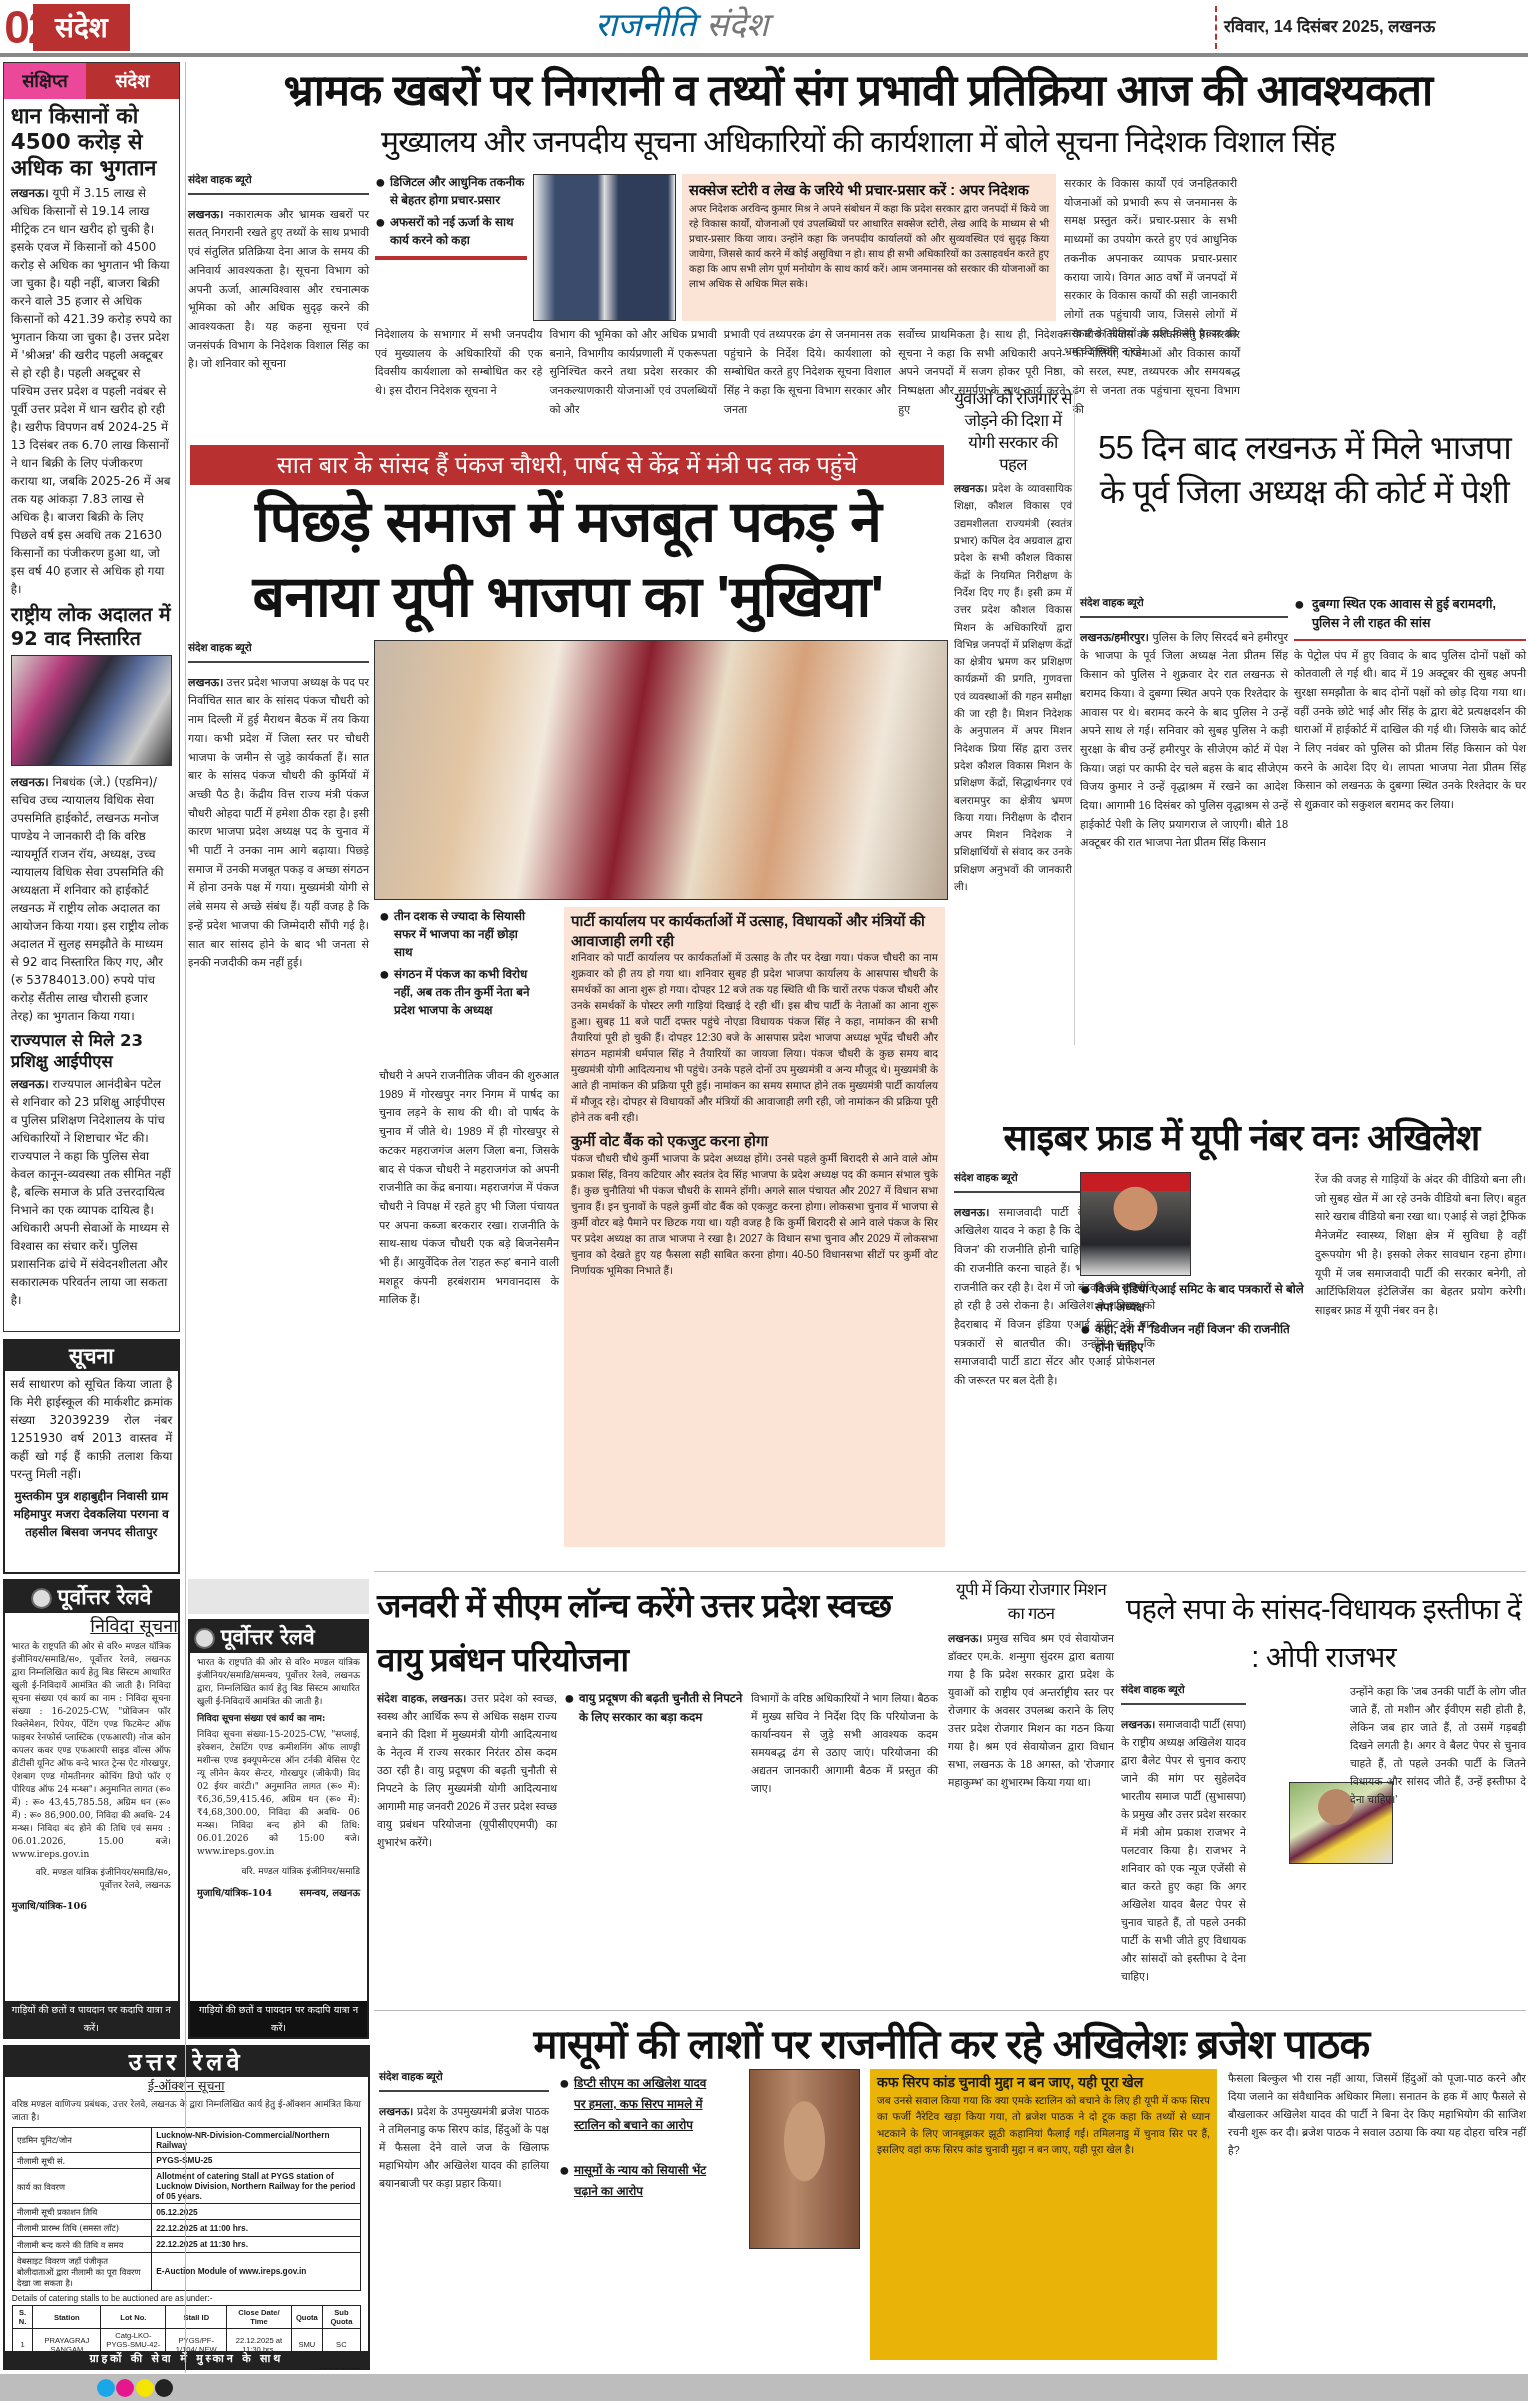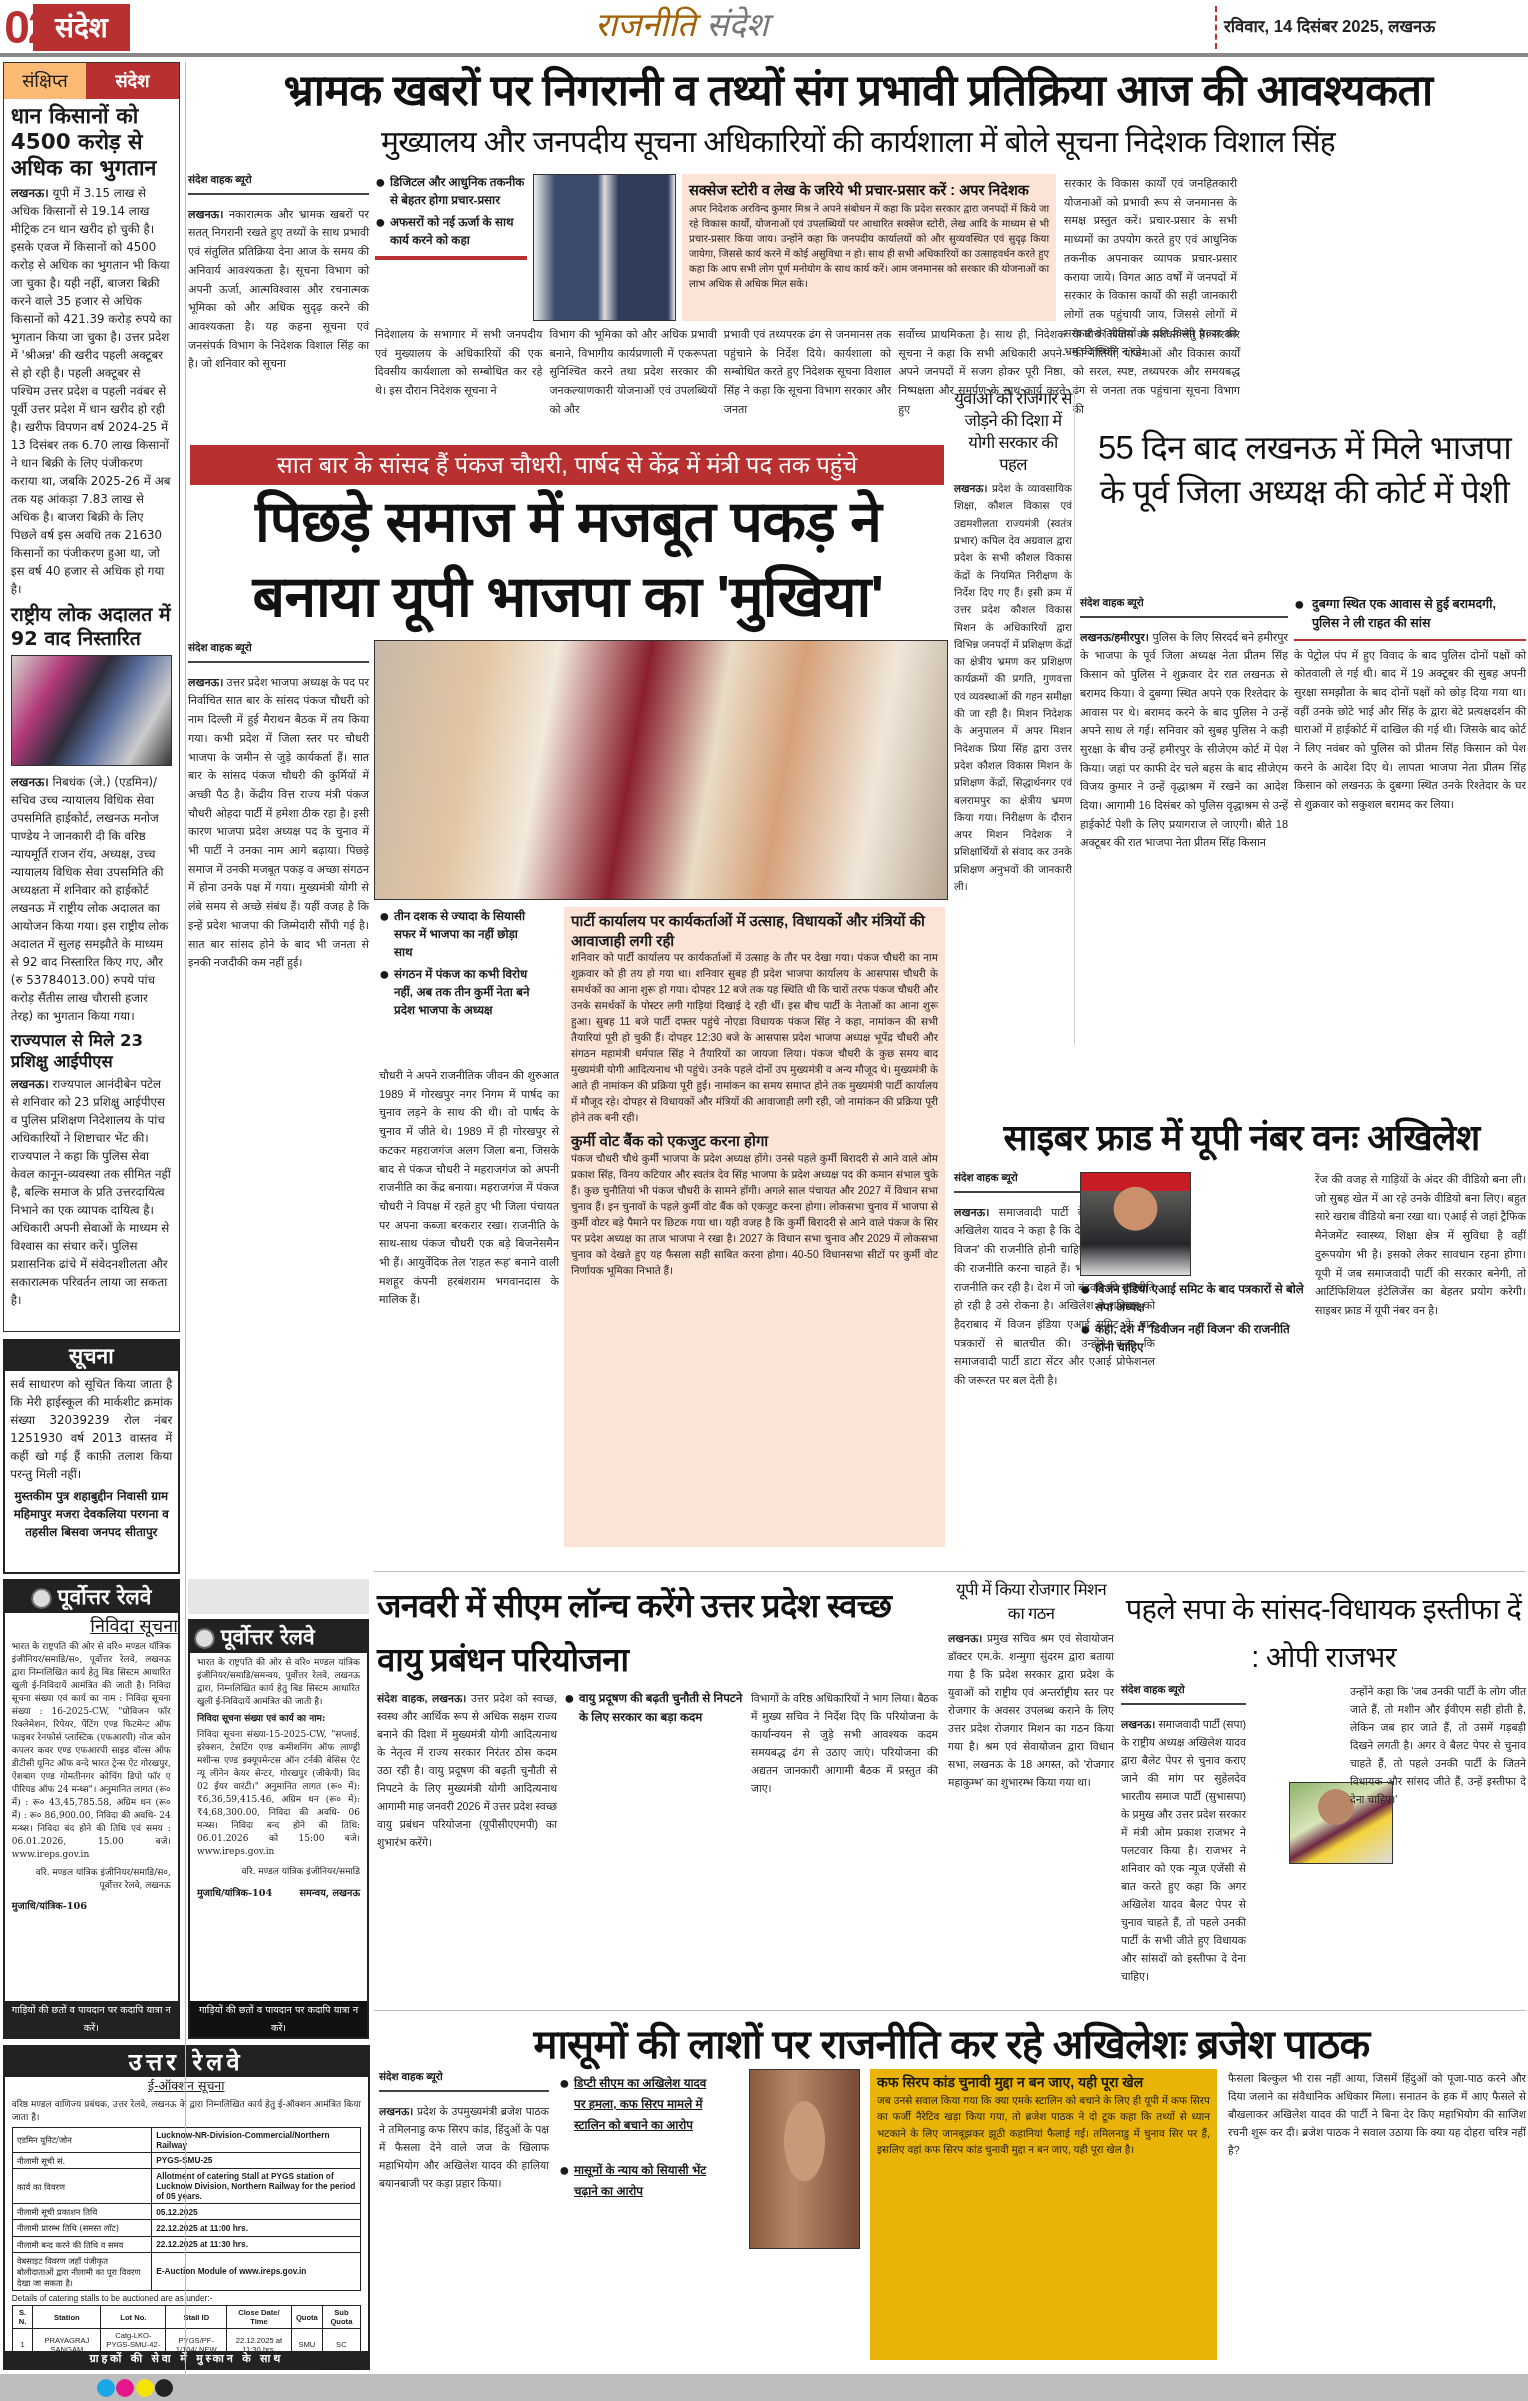--- a/index.html
+++ b/index.html
@@ -24,31 +24,31 @@
 .dot{display:inline-block;width:18px;height:18px;border-radius:50%;margin-right:1.4px}
 .sep{background:#999;height:2.1px}
 </style>
 </head>
 <body>
 
 <div class="abs" style="left:0;top:0;width:1529px;height:54px;">
   <div class="abs" style="left:4.2px;top:0;font-family:'Liberation Sans',sans-serif;font-weight:bold;font-size:46px;line-height:54px;color:#b8302f;letter-spacing:-2.1px;">02</div>
   <div class="abs red" style="left:33px;top:4.2px;width:97px;height:47px;font-size:28px;font-weight:bold;line-height:47px;text-align:center;">संदेश वाहक</div>
   <div class="abs" style="left:595px;top:4.2px;font-family:'DejaVu Serif',serif;font-style:italic;font-size:33px;line-height:42px;">
-    <span style="color:#a16207;">राजनीति</span>
+    <span style="color:#0369a1;">राजनीति</span>
     <span style="color:#777;">संदेश</span>
   </div>
   <div class="abs" style="left:1215px;top:5.5px;height:43px;border-left:2.1px dashed #b8302f;"></div>
   <div class="abs" style="left:1224px;top:14px;font-family:'Liberation Sans',sans-serif;font-weight:bold;font-size:16.6px;color:#222;">रविवार, 14 दिसंबर 2025, लखनऊ</div>
 </div>
 <div class="abs sep" style="left:0;top:53px;width:1529px;height:4.2px;background:#888;"></div>
 
 <div class="abs" style="left:2.8px;top:62px;width:177px;height:1270px;border:1.4px solid #333;">
   <div style="display:flex;height:36px;">
-    <div style="background:#fdba74;width:47%;font-weight:normal;font-size:18px;line-height:36px;text-align:center;">संक्षिप्त</div>
+    <div style="background:#ec4899;width:47%;font-weight:bold;font-size:18px;line-height:36px;text-align:center;">संक्षिप्त</div>
     <div class="red" style="width:53%;font-weight:bold;font-size:18px;line-height:36px;text-align:center;">संदेश</div>
   </div>
   <div style="padding:4.2px 7px;">
     <div style="font-weight:bold;font-size:21.5px;line-height:26px;margin-bottom:2.8px;">धान किसानों को 4500 करोड़ से अधिक का भुगतान</div>
     <div class="body" style="font-size:11.8px;line-height:18px;text-align:left;"><b>लखनऊ।</b> <span>यूपी में 3.15 लाख से अधिक किसानों से 19.14 लाख मीट्रिक टन धान खरीद हो चुकी है। इसके एवज में किसानों को 4500 करोड़ से अधिक का भुगतान भी किया जा चुका है। यही नहीं, बाजरा बिक्री करने वाले 35 हजार से अधिक किसानों को 421.39 करोड़ रुपये का भुगतान किया जा चुका है। उत्तर प्रदेश में 'श्रीअन्न' की खरीद पहली अक्टूबर से हो रही है। पहली अक्टूबर से पश्चिम उत्तर प्रदेश व पहली नवंबर से पूर्वी उत्तर प्रदेश में धान खरीद हो रही है। खरीफ विपणन वर्ष 2024-25 में 13 दिसंबर तक 6.70 लाख किसानों ने धान बिक्री के लिए पंजीकरण कराया था, जबकि 2025-26 में अब तक यह आंकड़ा 7.83 लाख से अधिक है। बाजरा बिक्री के लिए पिछले वर्ष इस अवधि तक 21630 किसानों का पंजीकरण हुआ था, जो इस वर्ष 40 हजार से अधिक हो गया है।</span></div>
     <div style="font-weight:bold;font-size:19.4px;line-height:23.5px;margin:5.5px 0 4.2px;">राष्ट्रीय लोक अदालत में 92 वाद निस्तारित</div>
     <div class="photo" style="height:111px;margin-bottom:7px;background:linear-gradient(120deg,#d8d3cd,#b23a7a 25%,#2d2d3a 45%,#5b6f9e 60%,#ccc 80%,#333);"></div>
     <div class="body" style="font-size:11.8px;line-height:18px;text-align:left;"><b>लखनऊ।</b> <span>निबधंक (जे.) (एडमिन)/सचिव उच्च न्यायालय विधिक सेवा उपसमिति हाईकोर्ट, लखनऊ मनोज पाण्डेय ने जानकारी दी कि वरिष्ठ न्यायमूर्ति राजन रॉय, अध्यक्ष, उच्च न्यायालय विधिक सेवा उपसमिति की अध्यक्षता में शनिवार को हाईकोर्ट लखनऊ में राष्ट्रीय लोक अदालत का आयोजन किया गया। इस राष्ट्रीय लोक अदालत में सुलह समझौते के माध्यम से 92 वाद निस्तारित किए गए, और (रु 53784013.00) रुपये पांच करोड़ सैंतीस लाख चौरासी हजार तेरह) का भुगतान किया गया।</span></div>
     <div style="font-weight:bold;font-size:16.6px;line-height:21px;margin:5.5px 0 2.8px;">राज्यपाल से मिले 23 प्रशिक्षु आईपीएस</div>
     <div class="body" style="font-size:11.8px;line-height:18px;text-align:left;"><b>लखनऊ।</b> <span>राज्यपाल आनंदीबेन पटेल से शनिवार को 23 प्रशिक्षु आईपीएस व पुलिस प्रशिक्षण निदेशालय के पांच अधिकारियों ने शिष्टाचार भेंट की। राज्यपाल ने कहा कि पुलिस सेवा केवल कानून-व्यवस्था तक सीमित नहीं है, बल्कि समाज के प्रति उत्तरदायित्व निभाने का एक व्यापक दायित्व है। अधिकारी अपनी सेवाओं के माध्यम से विश्वास का संचार करें। पुलिस प्रशासनिक ढांचे में संवेदनशीलता और सकारात्मक परिवर्तन लाया जा सकता है।</span></div>

